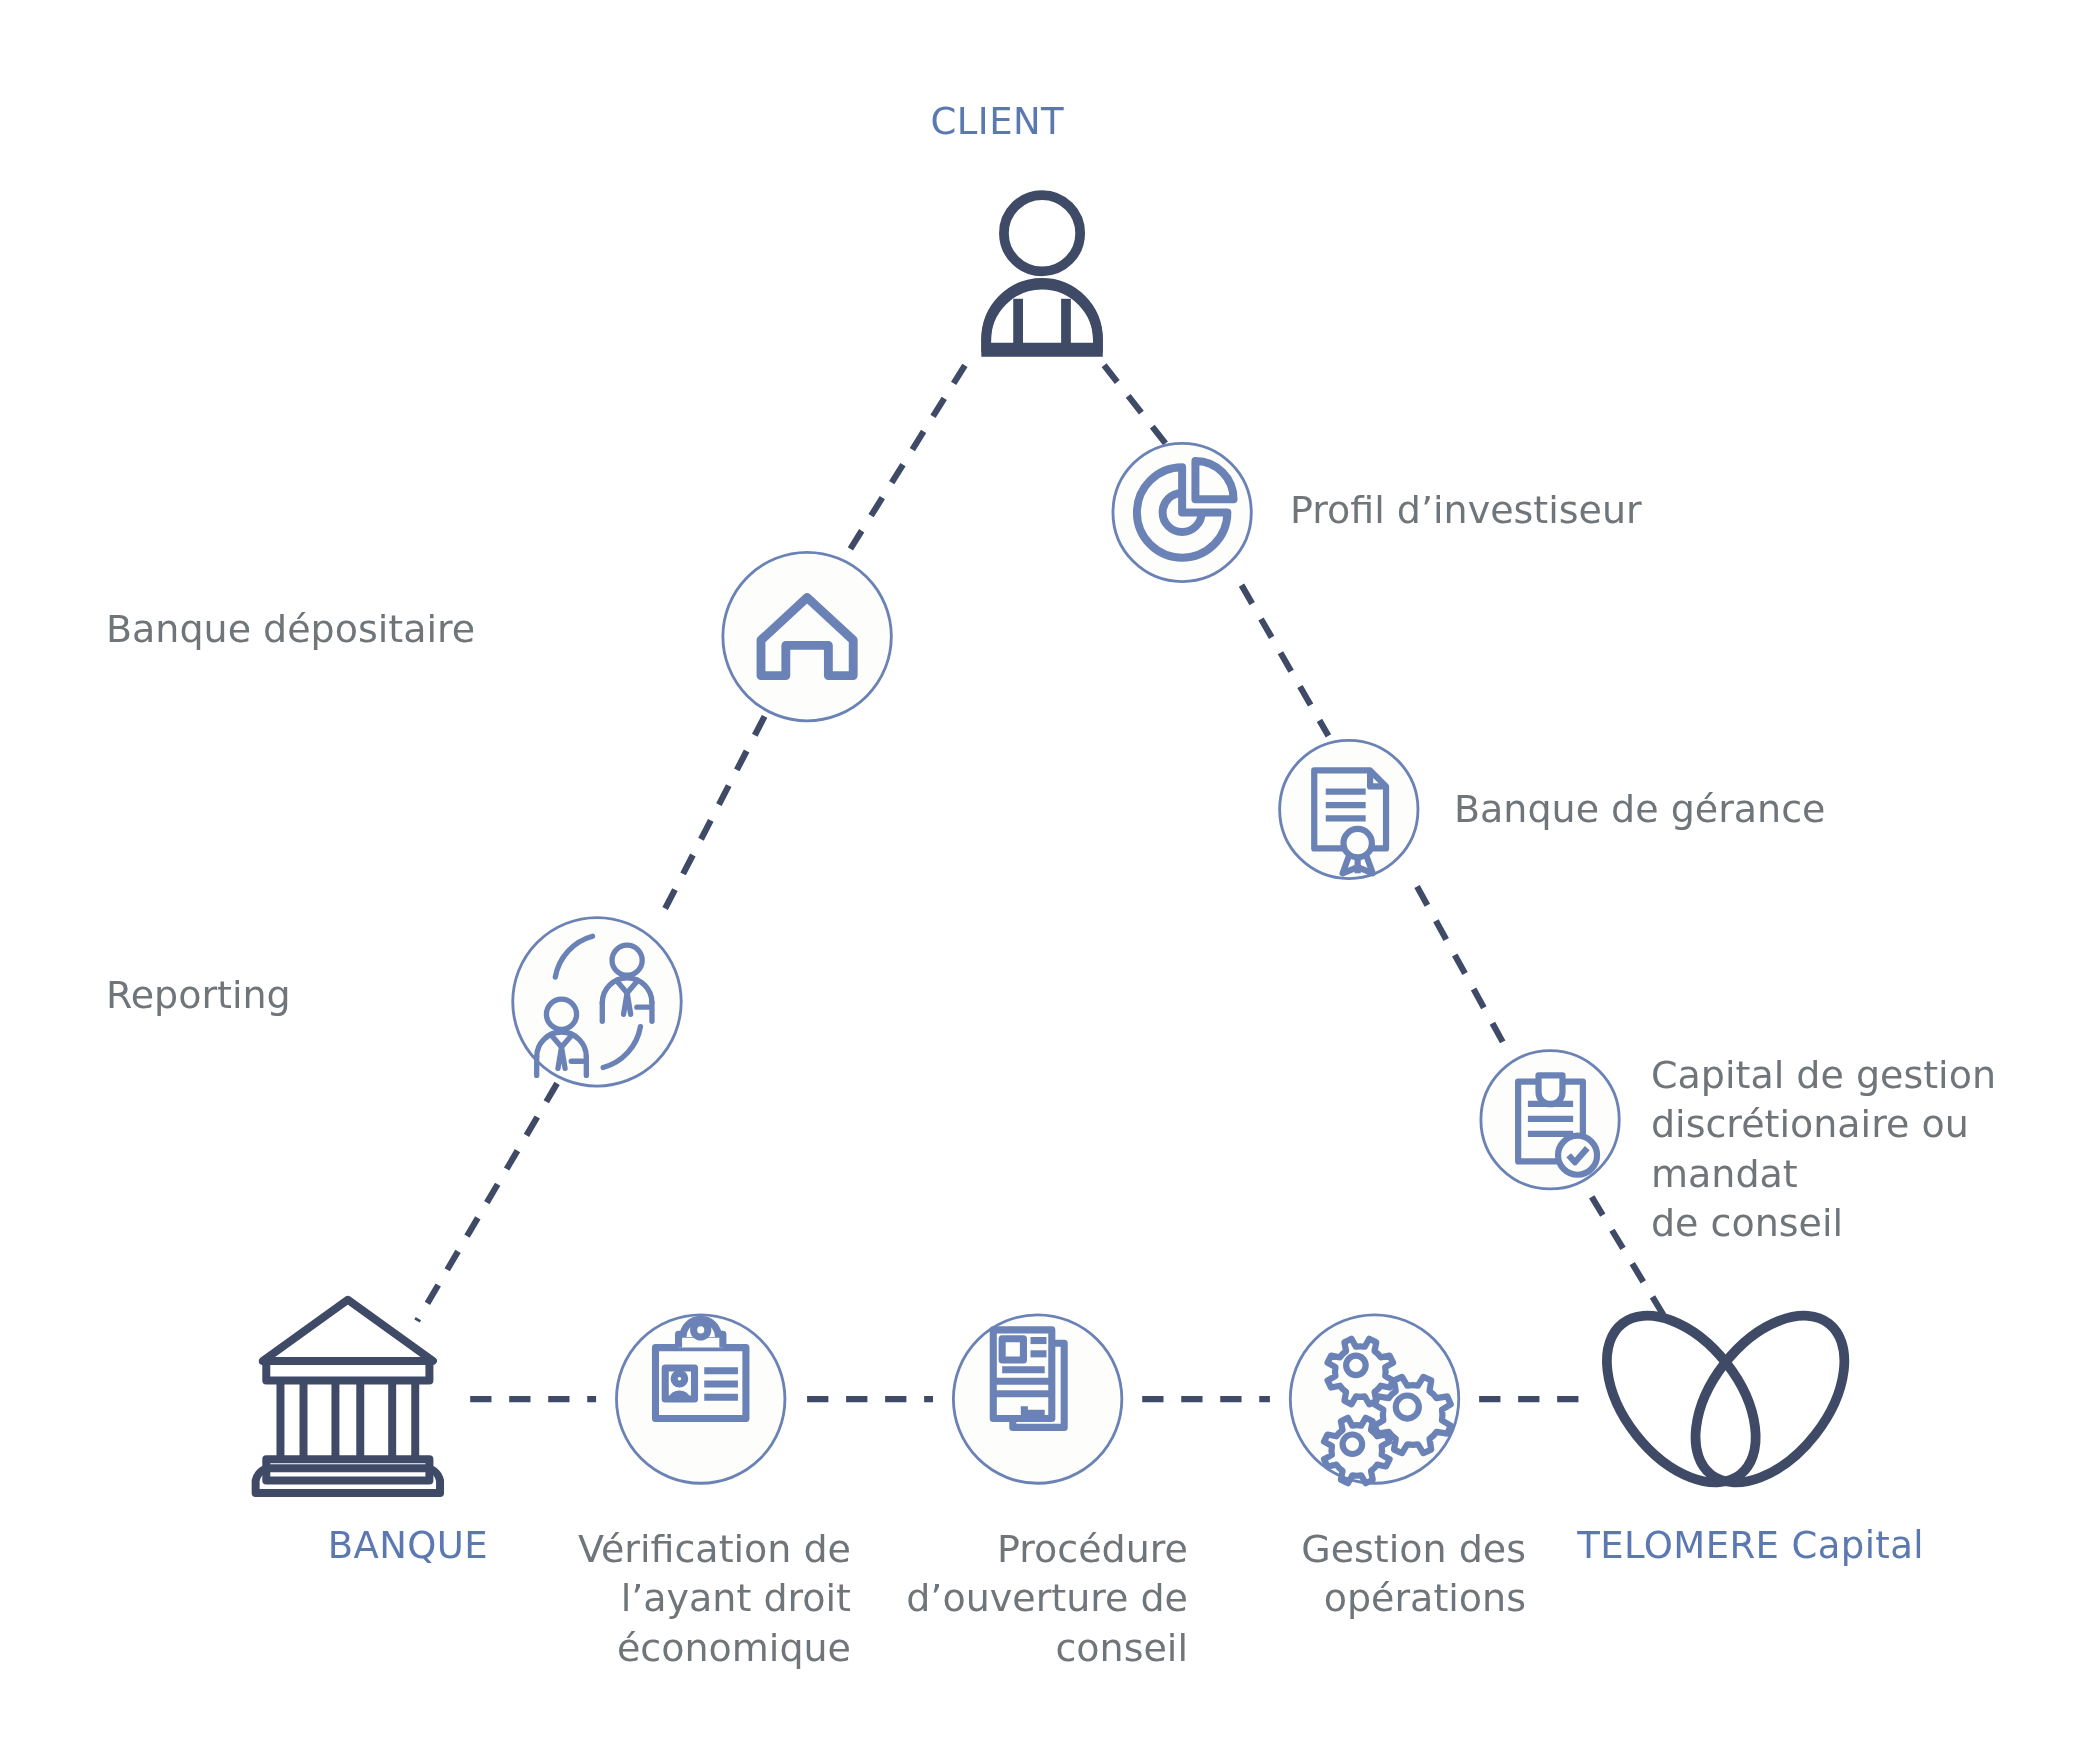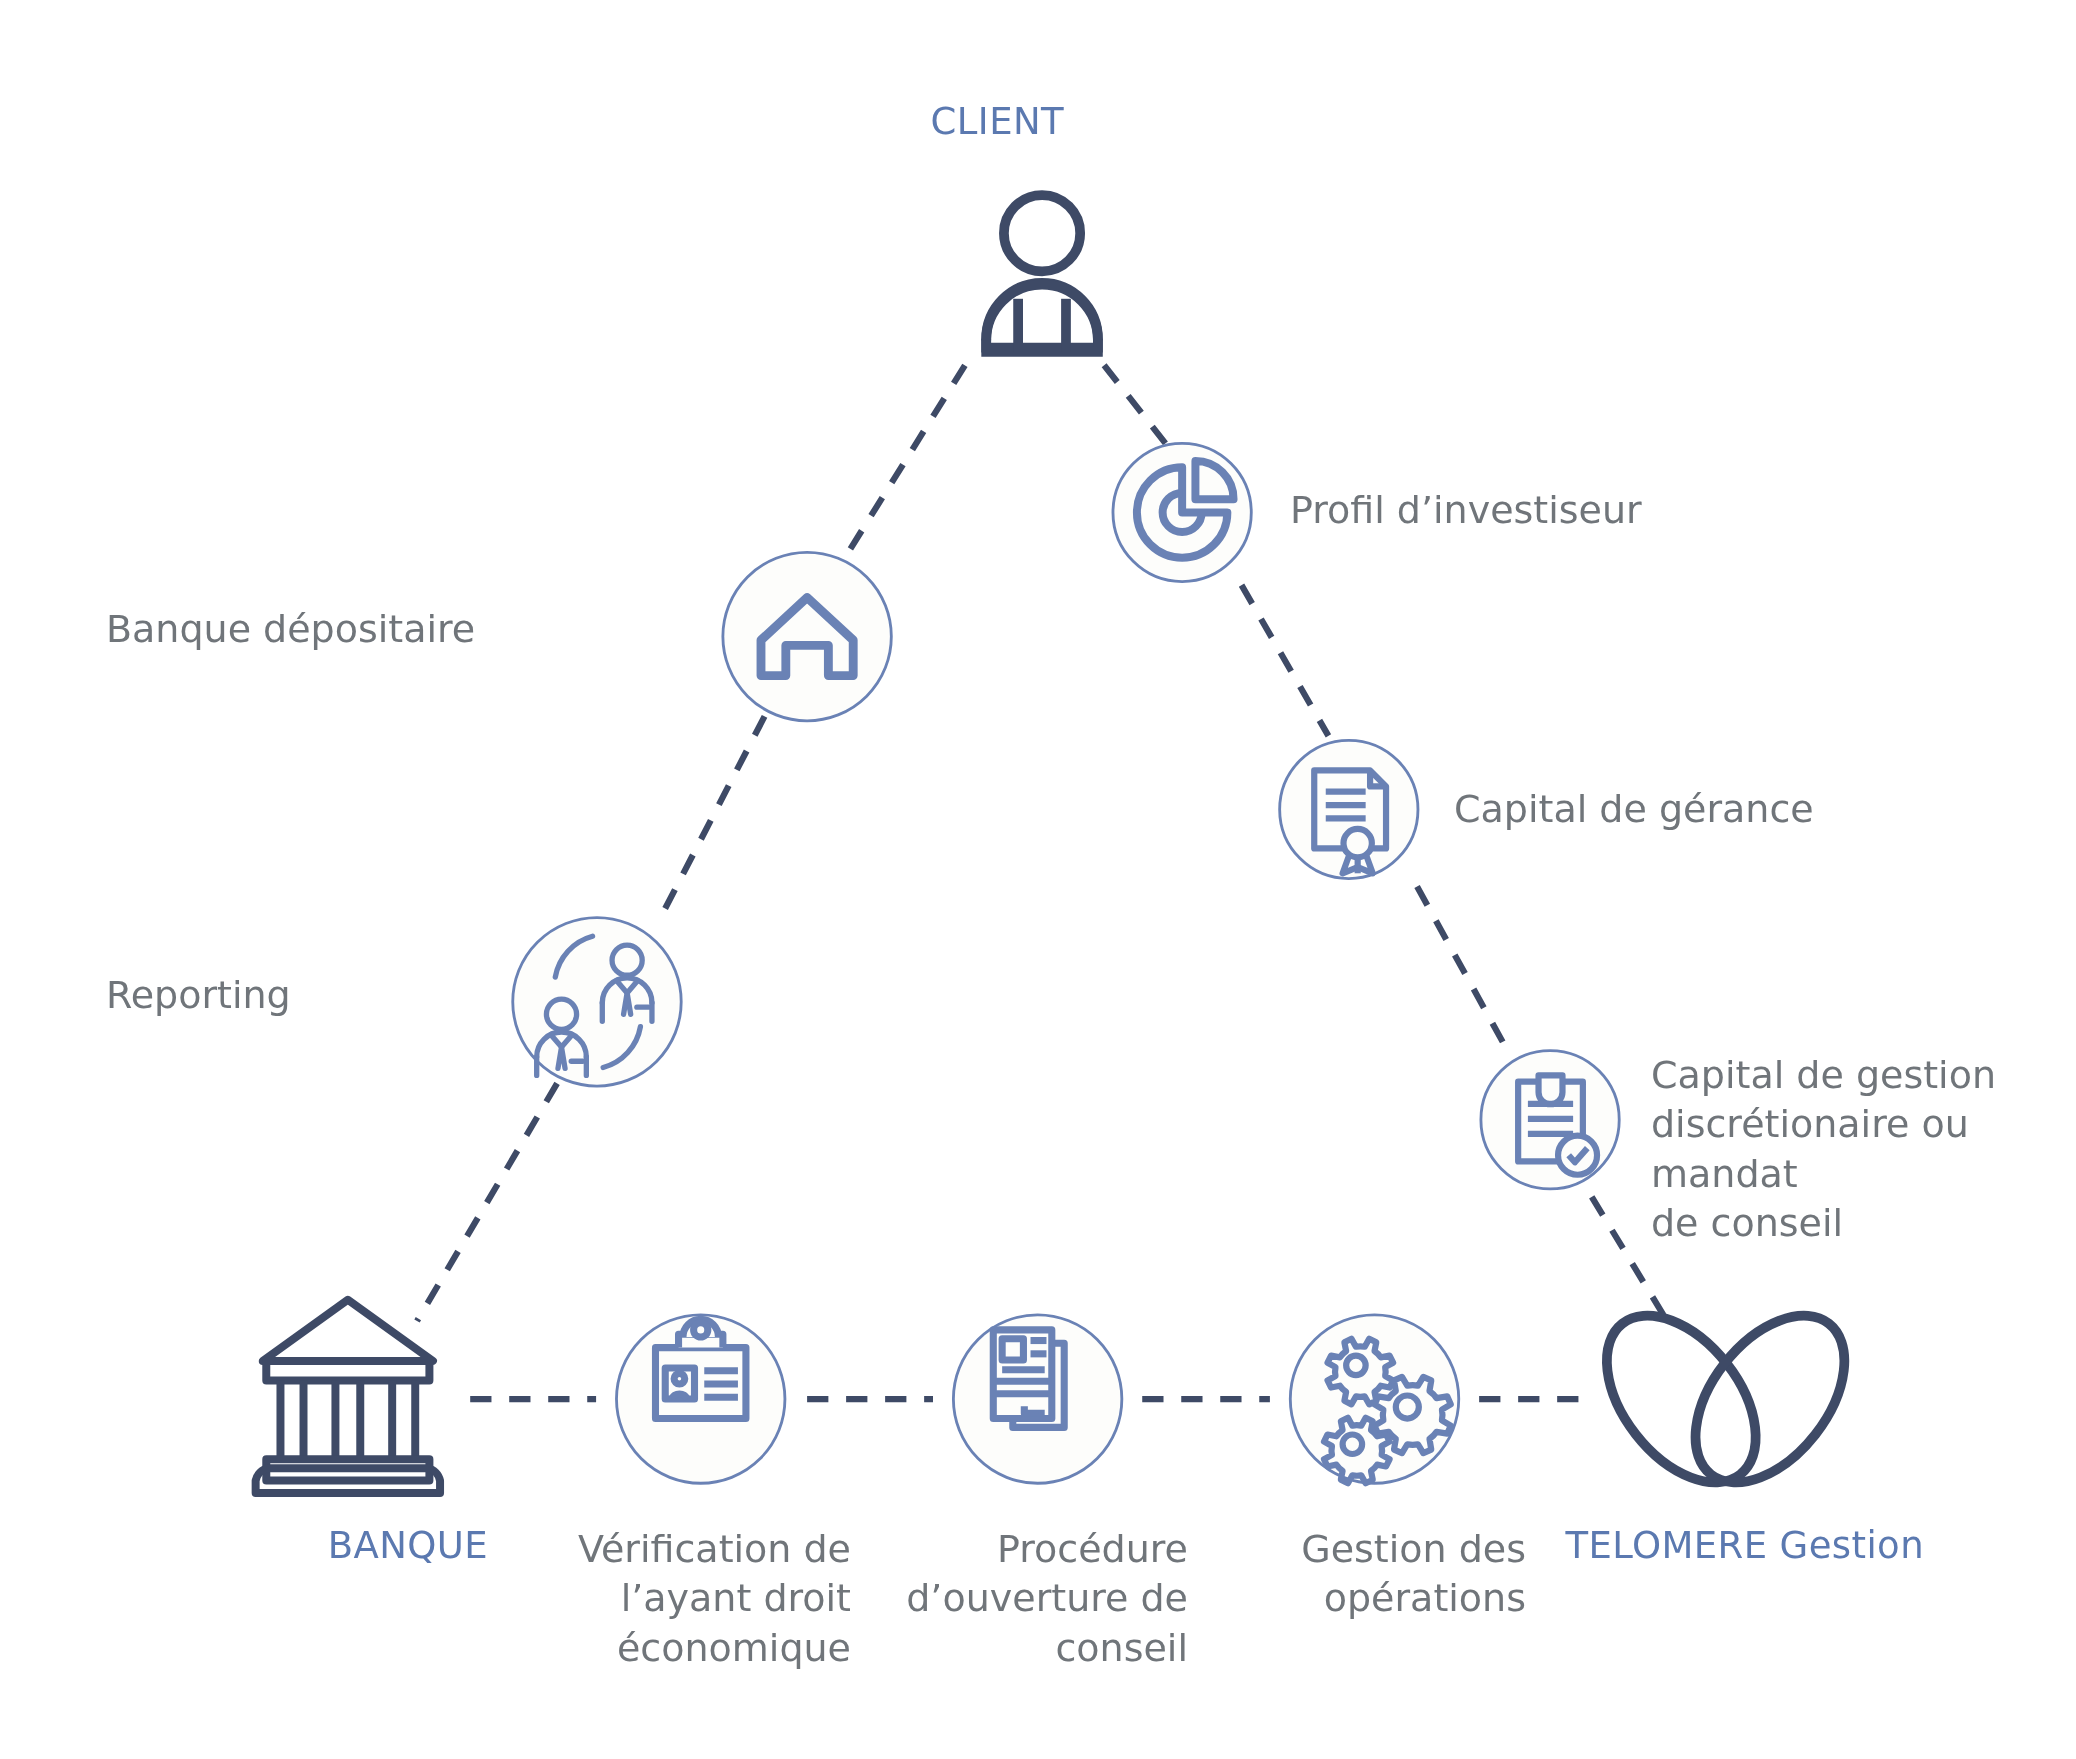--- a/index.html
+++ b/index.html
@@ -194,35 +194,35 @@
   </svg>
 
   <div class="lbl lbl-node node-blue t-center" style="left:887px;top:98px;width:177px;">CLIENT</div>
 
   <div class="lbl lbl-grey t-right" style="left:106px;top:605px;width:603px;">Banque dépositaire</div>
 
   <div class="lbl lbl-grey t-right" style="left:106px;top:971px;width:372px;">Reporting</div>
 
   <div class="lbl lbl-grey t-left" style="left:1290px;top:486px;width:532px;">Profil d’investiseur</div>
 
-  <div class="lbl lbl-grey t-left" style="left:1454px;top:785px;width:532px;">Capital de gérance</div>
+  <div class="lbl lbl-grey t-left" style="left:1454px;top:785px;width:532px;">Banque de gérance</div>
 
   <div class="lbl lbl-grey t-left" style="left:1651px;top:1051px;width:408px;">Capital de gestion
 discrétionaire ou mandat
 de conseil</div>
 
   <div class="lbl lbl-node node-blue t-center" style="left:213px;top:1522px;width:275px;">BANQUE</div>
 
   <div class="lbl lbl-grey t-center" style="left:550px;top:1525px;width:301px;">Vérification de
 l’ayant droit
 économique</div>
 
   <div class="lbl lbl-grey t-center" style="left:887px;top:1525px;width:301px;">Procédure
 d’ouverture de
 conseil</div>
 
   <div class="lbl lbl-grey t-center" style="left:1225px;top:1525px;width:301px;">Gestion des
 opérations</div>
 
-  <div class="lbl lbl-node node-blue t-center" style="left:1534px;top:1522px;width:390px;">TELOMERE Gestion</div>
+  <div class="lbl lbl-node node-blue t-center" style="left:1534px;top:1522px;width:390px;">TELOMERE Capital</div>
 
 </div>
 
 
 </body></html>

